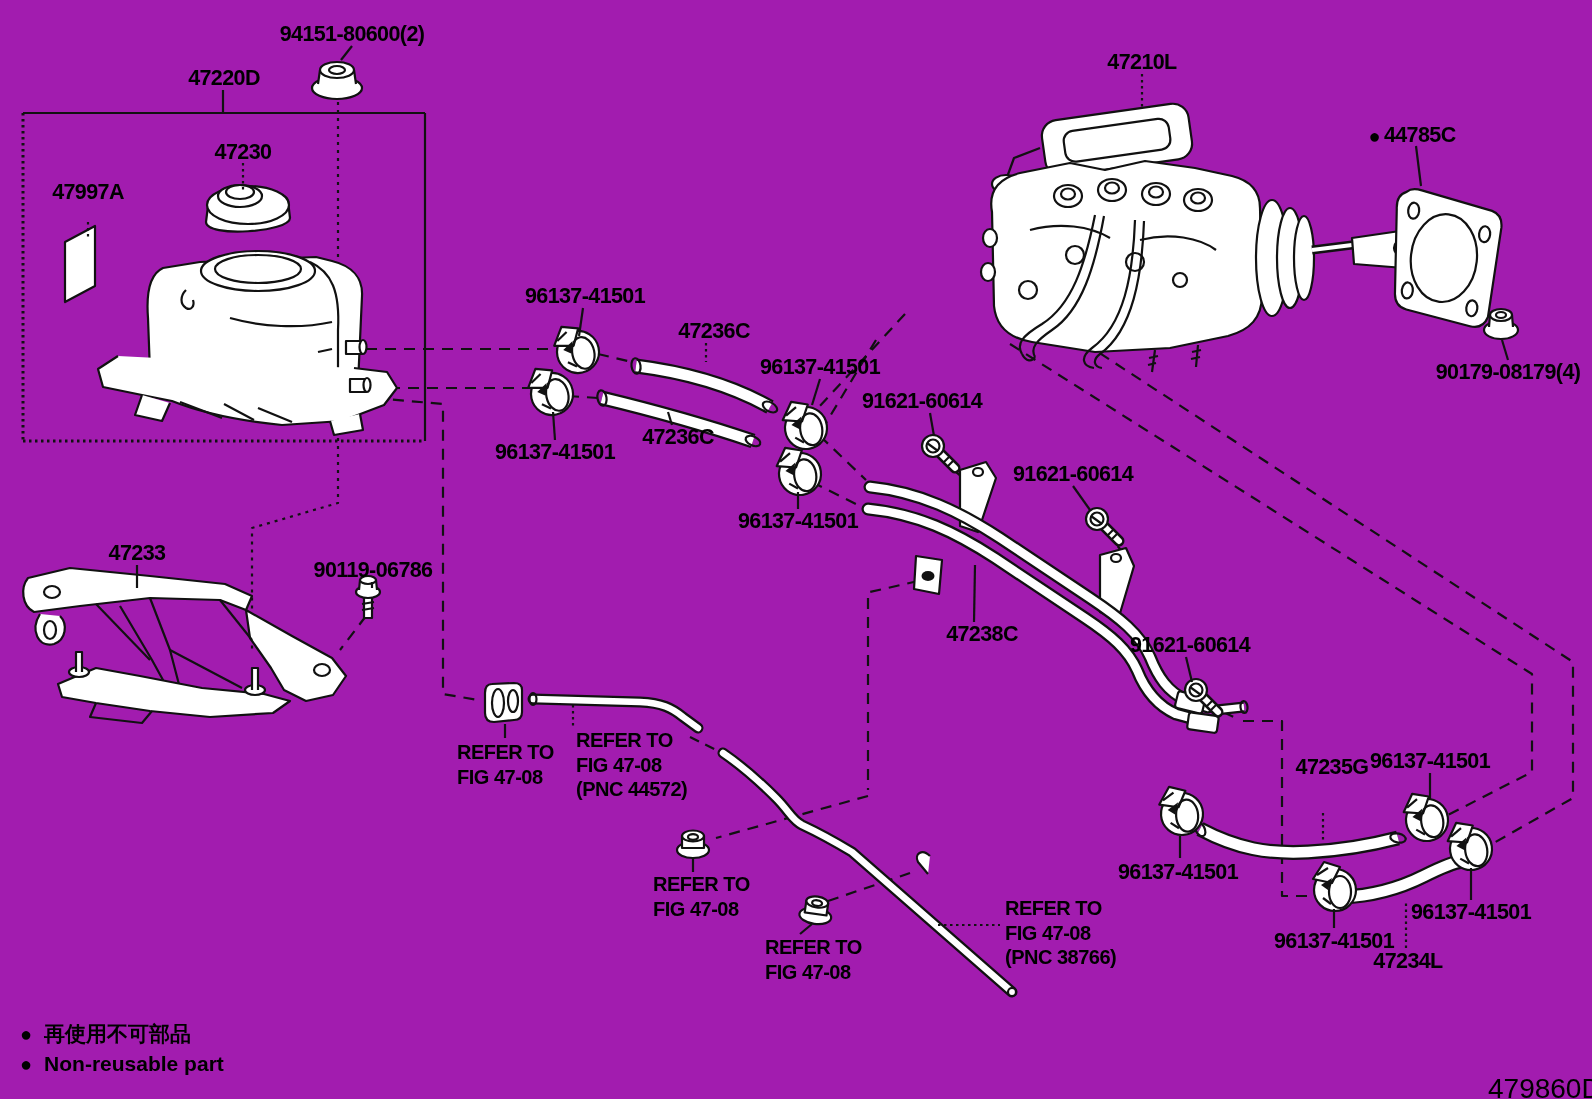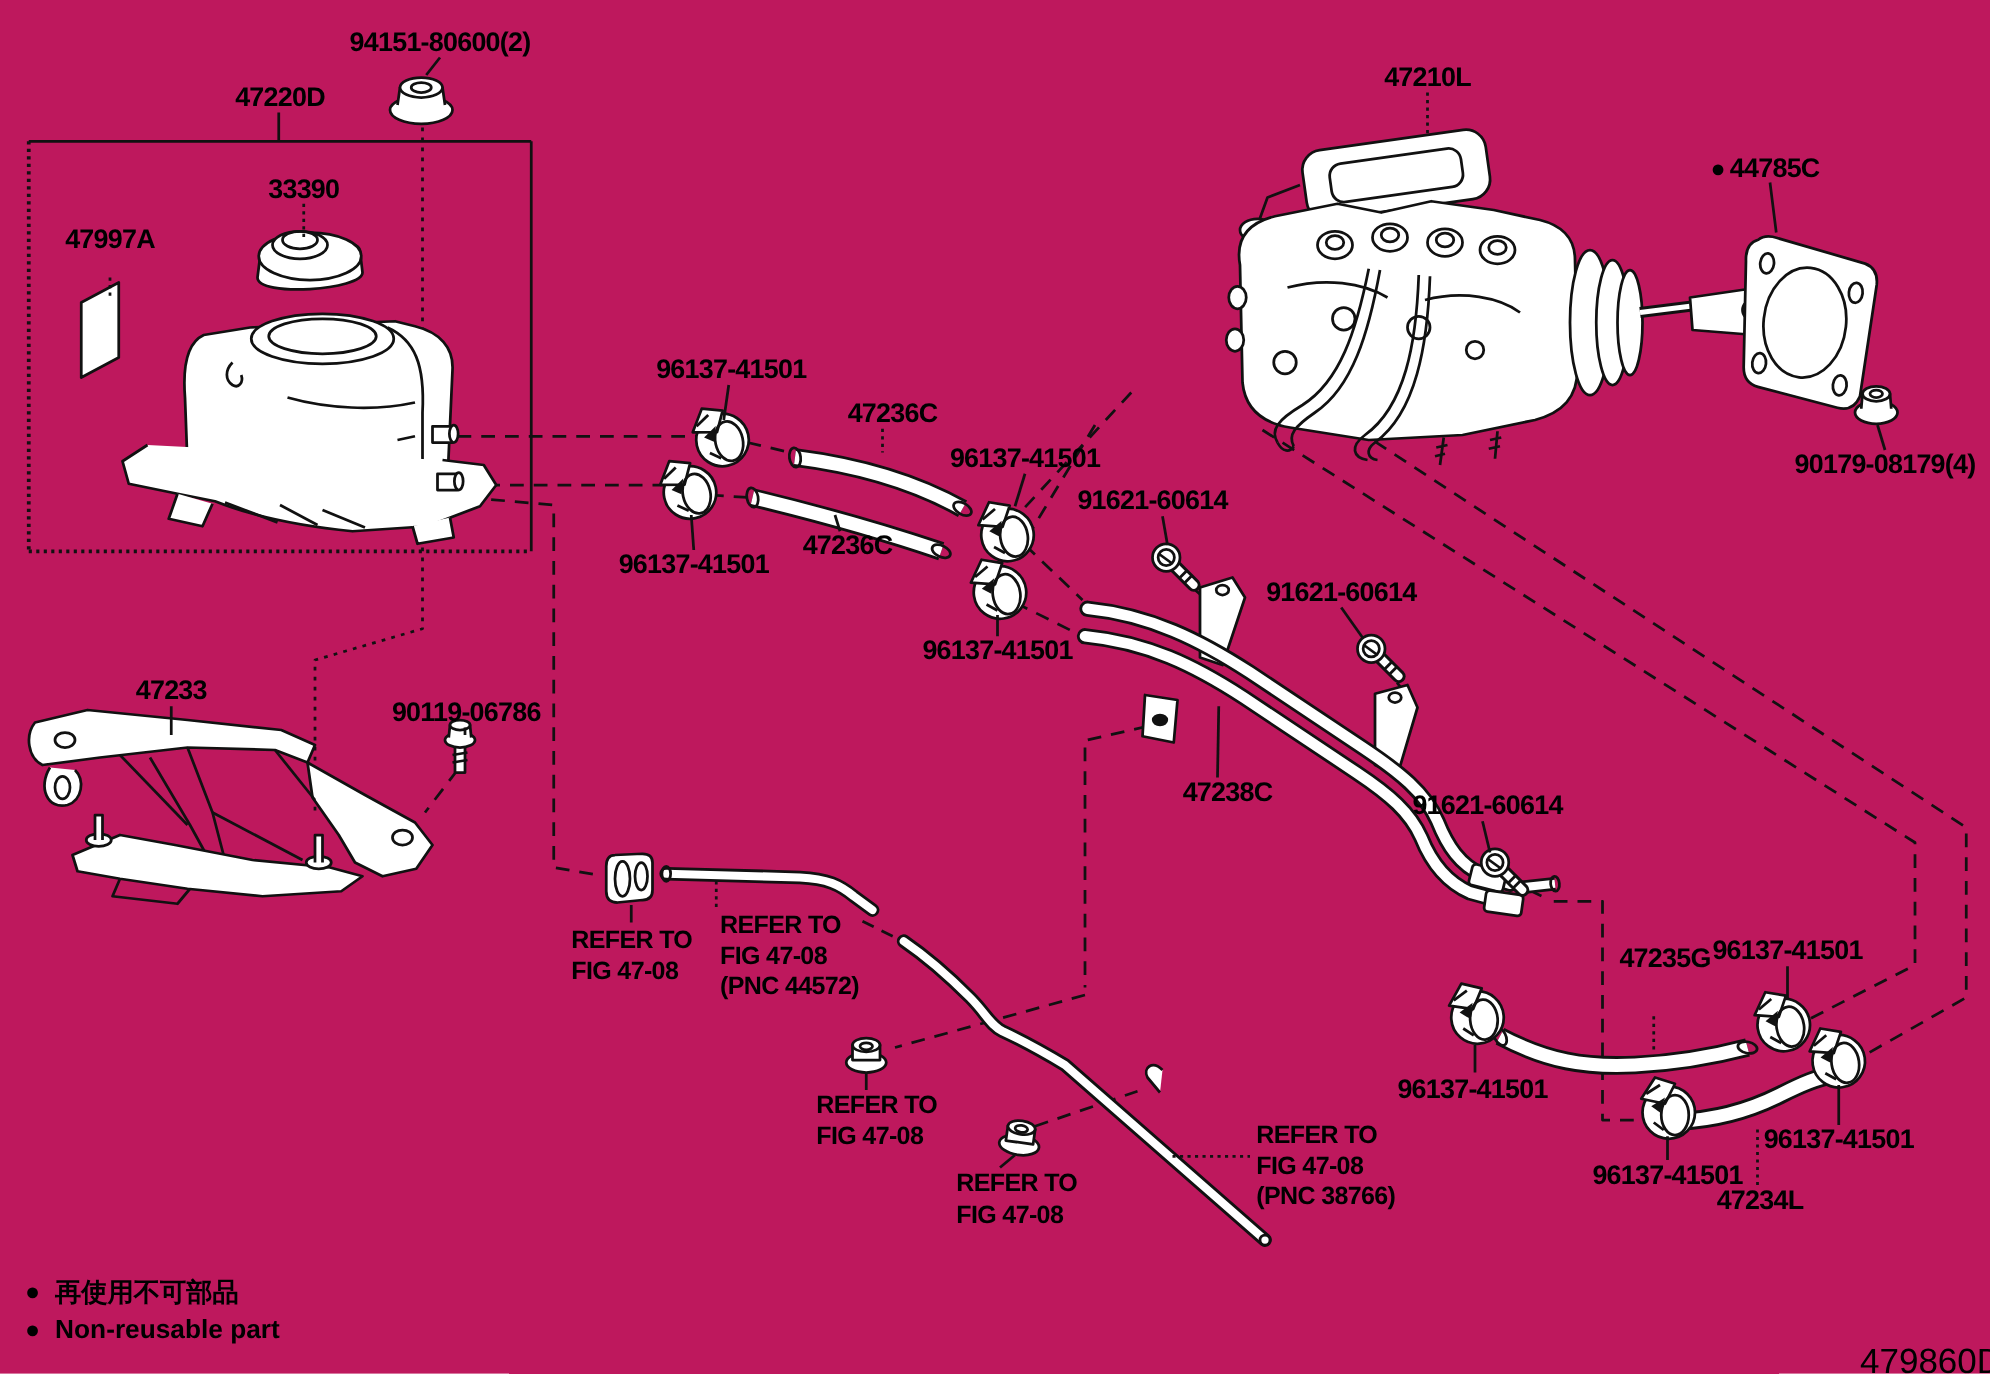--- a/index.html
+++ b/index.html
@@ -1,16 +1,16 @@
 <!DOCTYPE html>
 <html><head>
 <meta charset="utf-8">
 <style>
   html,body{margin:0;padding:0;background:#fff;}
-  #stage{position:relative;width:1592px;height:1099px;background:#be185d;overflow:hidden;
+  #stage{position:relative;width:1592px;height:1099px;background:#a21caf;overflow:hidden;
          font-family:"Liberation Sans",sans-serif;color:#000;}
   #art{position:absolute;left:0;top:0;}
   .plabel{position:absolute;transform:translate(-50%,-50%);font-weight:bold;font-size:21.5px;
           letter-spacing:-0.6px;white-space:nowrap;display:flex;align-items:center;gap:4px;}
   .refnote{position:absolute;font-weight:bold;font-size:20px;line-height:24.5px;
            letter-spacing:-0.5px;white-space:nowrap;}
   .legend-row{position:absolute;display:flex;align-items:center;gap:12px;
               font-weight:bold;font-size:21px;white-space:nowrap;}
   .bullet{font-size:20px;line-height:1;}
   .footer-code{position:absolute;font-weight:normal;font-size:28px;white-space:nowrap;}
@@ -336,21 +336,21 @@
   </g>
 </svg>
 
   <div class="plabel" style="left:352px;top:34px">
       <span>94151-80600(2)</span>
     </div>
   <div class="plabel" style="left:224px;top:78px">
       <span>47220D</span>
     </div>
   <div class="plabel" style="left:243px;top:152px">
-      <span>33390</span>
+      <span>47230</span>
     </div>
   <div class="plabel" style="left:88px;top:192px">
       <span>47997A</span>
     </div>
   <div class="plabel" style="left:1142px;top:62px">
       <span>47210L</span>
     </div>
   <div class="plabel" style="left:1412px;top:135px">
     <span class="bullet">●</span>
       <span>44785C</span>

